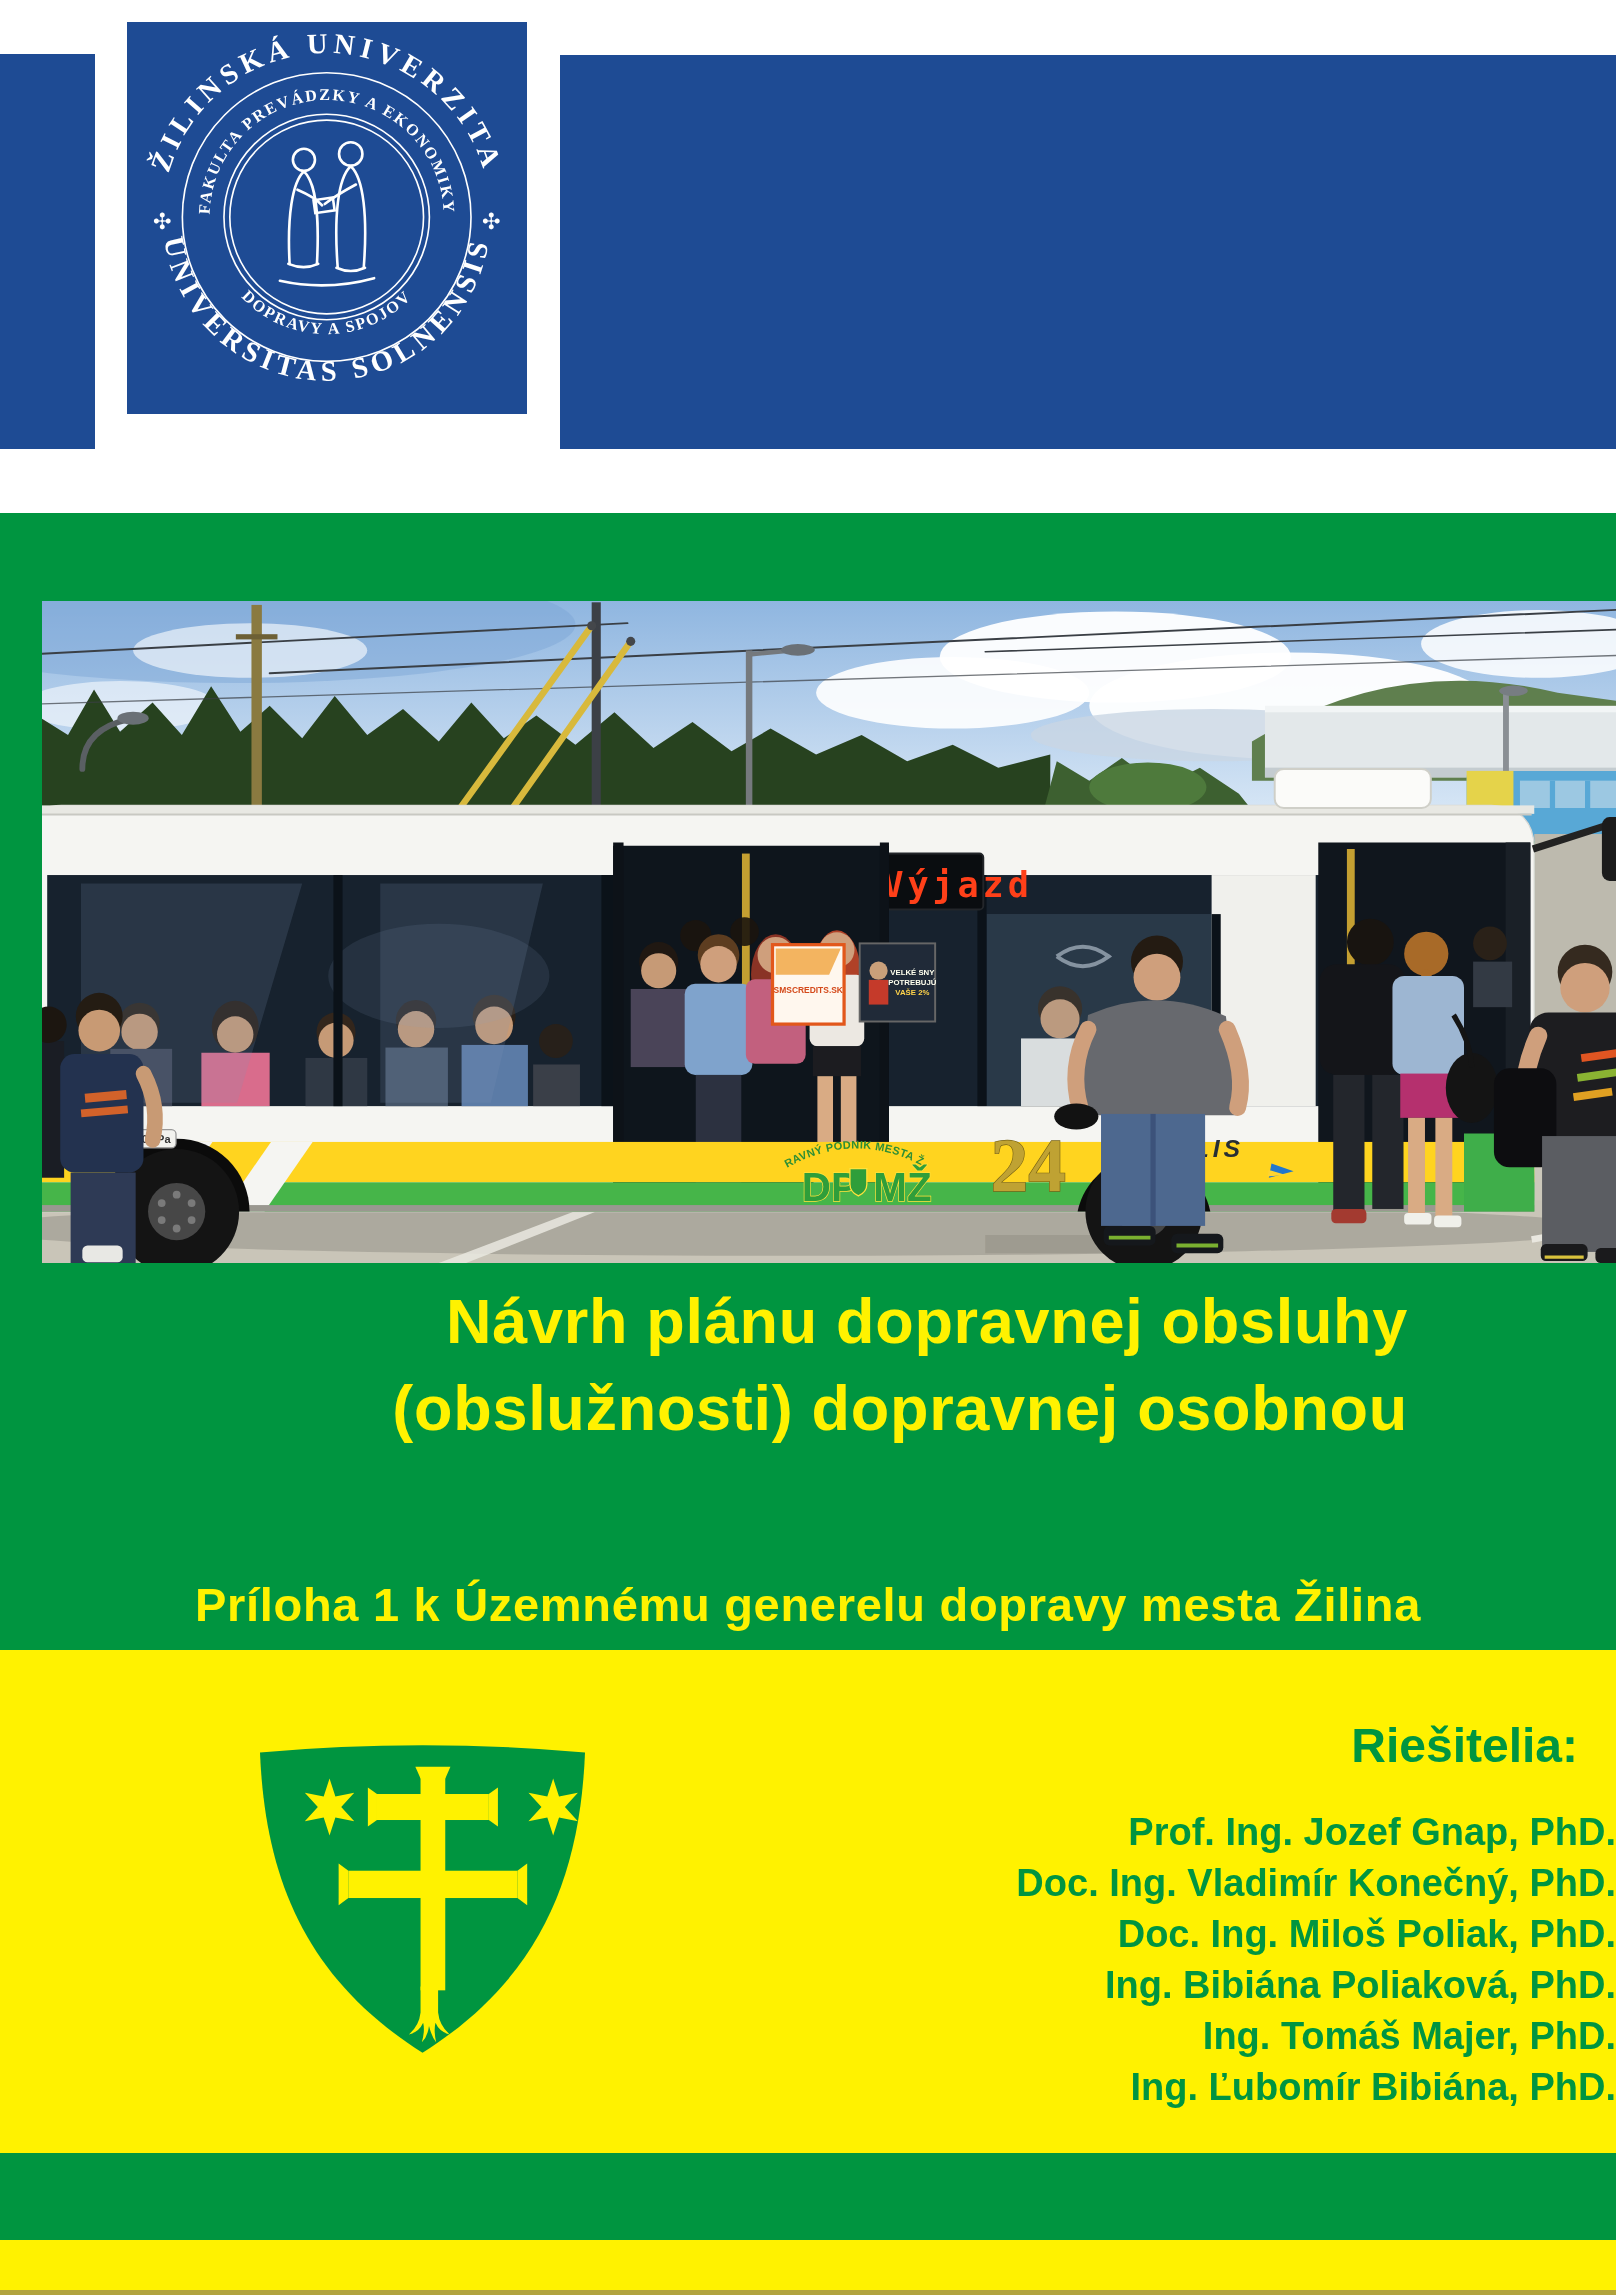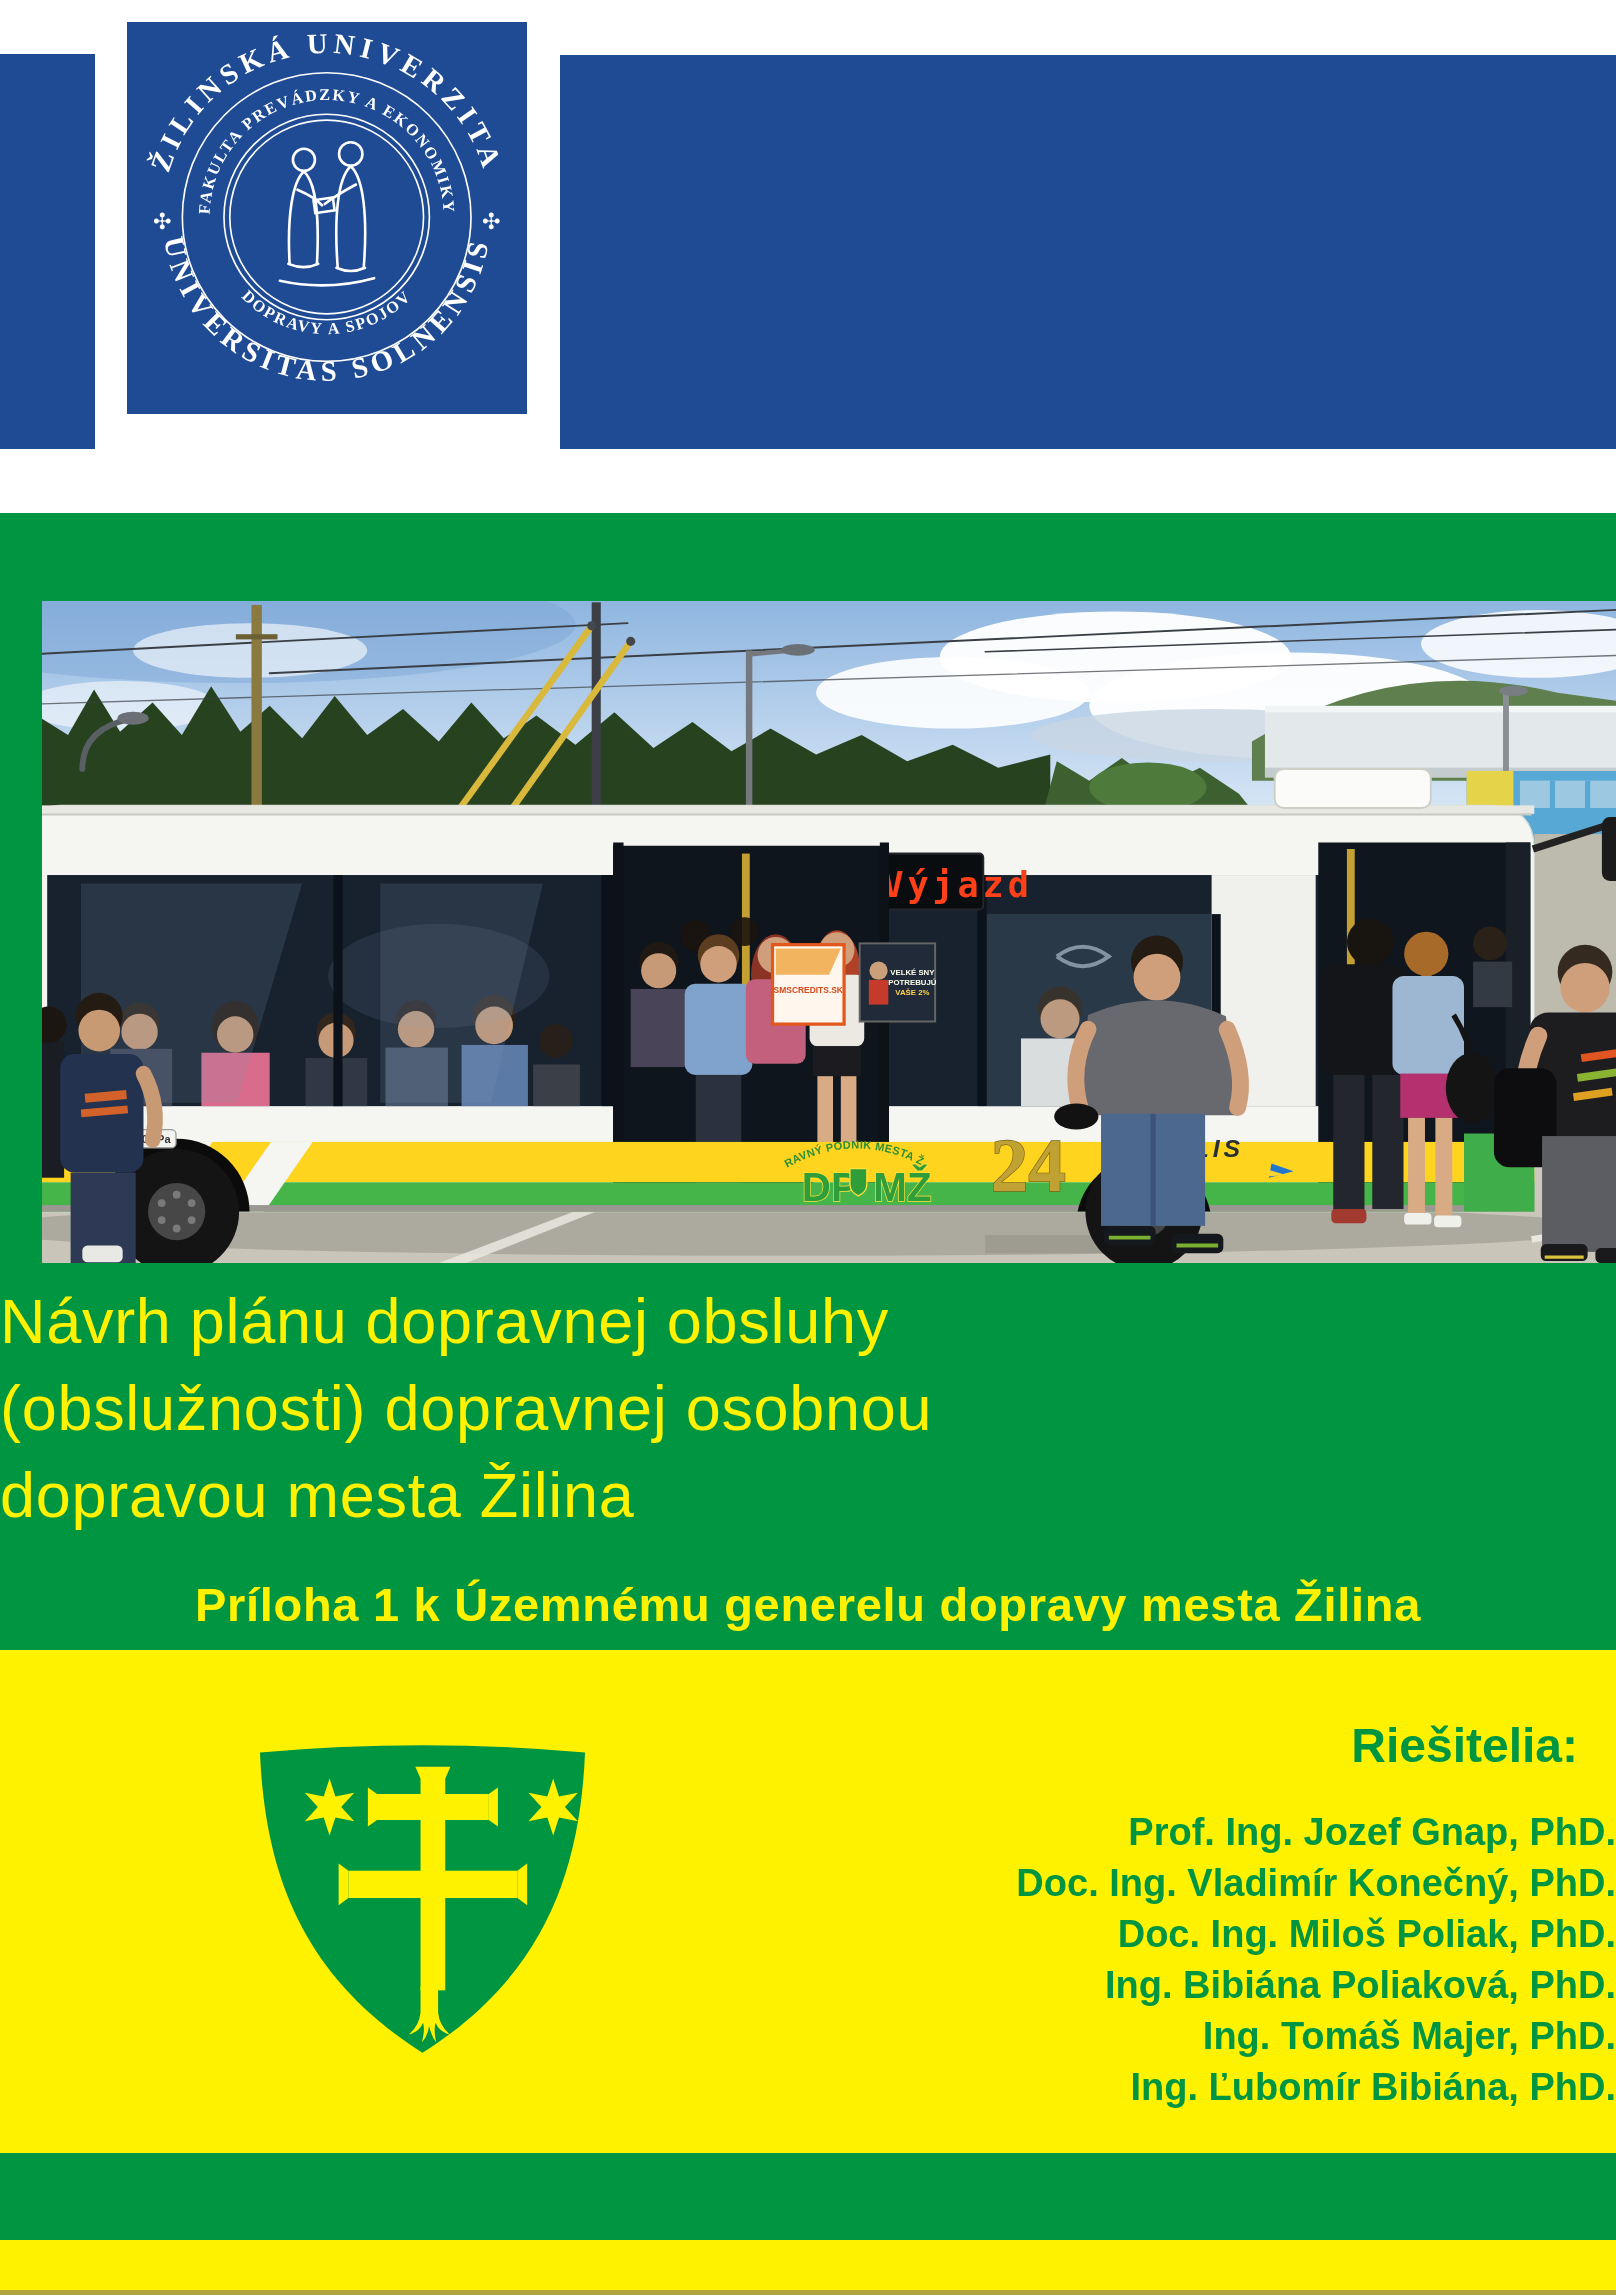--- a/index.html
+++ b/index.html
@@ -14,22 +14,22 @@
   #bar-right{left:560px;top:55px;width:1056px;height:394px;}
   #logo-square{left:127px;top:22px;width:400px;height:392px;background:#1E4B94;}
   #logo-square svg{display:block;width:100%;height:100%;}
   .seal-arc{font-family:"Liberation Serif",serif;font-weight:bold;fill:#ffffff;}
   
   #green-main{left:0;top:513px;width:1616px;height:1138px;background:#009540;}
   #photo{left:0;top:601px;width:1610px;height:662px;padding-left:42px;}
   #photo svg{display:block;width:100%;height:100%;}
   .led{font-family:"DejaVu Sans Mono",monospace;font-weight:bold;fill:#FF4019;letter-spacing:6px;}
   
-  #title-block{left:0;top:1278px;width:1408px;text-align:left;color:#FFF200;
-    font-weight:normal;font-size:63px;line-height:87px;letter-spacing:0.7px;}
+  #title-block{left:0;top:1278px;width:1408px;text-align:right;color:#FFF200;
+    font-weight:bold;font-size:63px;line-height:87px;letter-spacing:0.7px;}
   #subtitle{left:0;top:1577px;width:1616px;text-align:center;color:#FFF200;
     font-weight:bold;font-size:47px;letter-spacing:0.7px;}
   
   #yellow-section{left:0;top:1650px;width:1616px;height:645px;background:#FFF200;padding-left:40px;}
   #coat{position:absolute;left:256px;top:79px;width:333px;height:327px;}
   #authors{position:absolute;top:68px;right:40px;text-align:right;color:#009540;}
   #authors .heading{font-size:48px;font-weight:bold;margin:0 38px 34px 0;}
   #authors .row{font-size:38px;font-weight:bold;line-height:51px;white-space:nowrap;}
   #green-bottom-bar{left:0;top:2153px;width:1616px;height:87px;background:#009540;}
   #bottom-edge-line{left:0;top:2290px;width:1616px;height:5.9px;background:#b1a33e;}
@@ -381,21 +381,20 @@
           <rect x="2388" y="1918" width="78" height="23" rx="8" fill="#1a1a1c"></rect>
           <line x1="2310" y1="1932" x2="2370" y2="1932" stroke="#d8c23c" stroke-width="5"></line>
         </g>
       </g>
     </svg>
   </div>
 
   <div class="abs" id="title-block">
     <div>Návrh plánu dopravnej obsluhy</div>
     <div>(obslužnosti) dopravnej osobnou</div>
-    <div>dopravou mesta Žilina</div>
   </div>
   <div class="abs" id="subtitle">Príloha 1 k Územnému generelu dopravy mesta Žilina</div>
 
   <div class="abs" id="yellow-section">
     <svg id="coat" viewBox="0 0 512 503">
       <path d="M6,36 Q256,14 506,36 C498,230 436,384 256,498 C76,384 14,230 6,36 Z" fill="#009540"></path>
       <g fill="#FFF200">
         <polygon points="245,58 299,58 291,76 253,76"></polygon>
         <rect x="253" y="72" width="38" height="330"></rect>
         <rect x="186" y="100" width="172" height="40"></rect>

